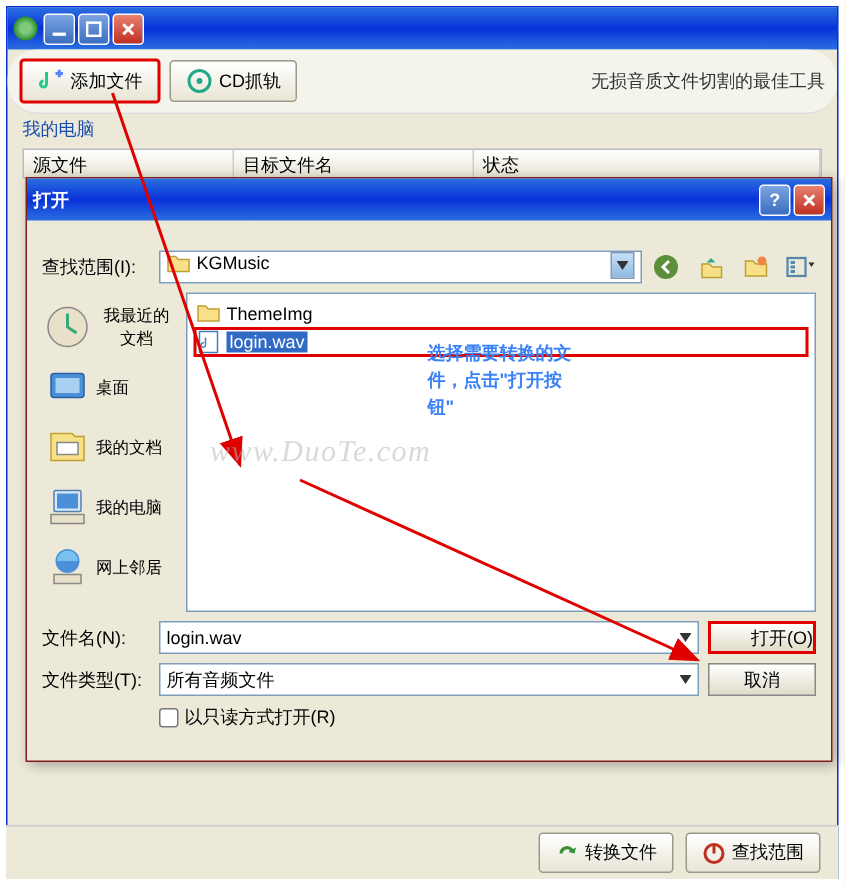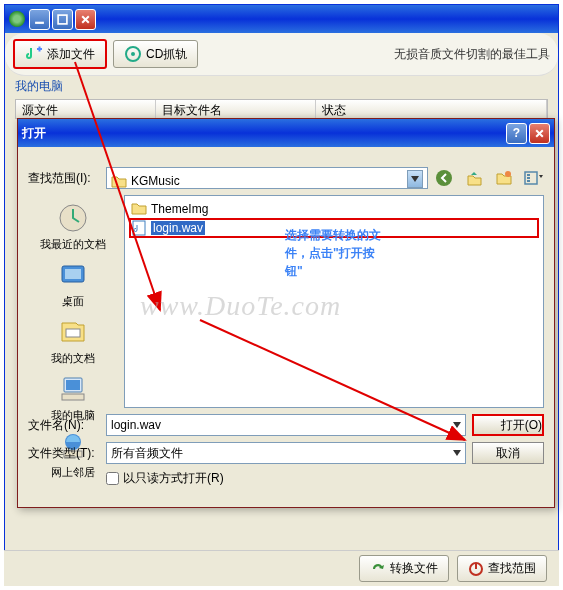--- a/index.html
+++ b/index.html
@@ -27,28 +27,28 @@
 
 
 .dialog { position: absolute; left: 17px; top: 118px; width: 538px; height: 390px; border: 1px solid #7f1d1d; background: #ECE9D8; box-shadow: 2px 2px 8px rgba(0,0,0,0.3); }
 .dialog .titlebar { justify-content: space-between; }
 .dialog .title-left { display: flex; align-items: center; gap: 6px; }
 .help-btn { width: 21px; height: 21px; background: linear-gradient(to bottom, #7BA4E0, #3B6EC0); border: 1px solid #fff; border-radius: 3px; color: white; font-weight: bold; display: flex; align-items: center; justify-content: center; cursor: pointer; }
 
 .dialog-body { padding: 20px 10px; display: flex; flex-direction: column; height: calc(100% - 28px); }
 .row { display: flex; align-items: center; gap: 6px; margin-bottom: 6px; }
 .row label { width: 72px; text-align: left; }
-.dropdown { flex: 1; height: 22px; border: 1px solid #7F9DB9; background: white; display: flex; align-items: flex-end; padding: 0 4px; gap: 4px; }
+.dropdown { flex: 1; height: 22px; border: 1px solid #7F9DB9; background: white; display: flex; align-items: flex-start; padding: 0 4px; gap: 4px; }
 .dropdown .dd-arrow { margin-left: auto; width: 16px; height: 18px; background: linear-gradient(to bottom, #C8E0F8, #8FB8E0); border: 1px solid #7F9DB9; display: flex; align-items: center; justify-content: center; }
 .nav-icons { display: flex; gap: 10px; align-items: center; }
 .nav-icons span { width: 20px; height: 20px; display: flex; align-items: center; justify-content: center; cursor: pointer; }
 
 .file-area { flex: 1; display: flex; gap: 6px; min-height: 0; }
 .places { width: 90px; display: flex; flex-direction: column; align-items: center; gap: 2px; padding-top: 4px; }
-.place { display: flex; flex-direction: column; align-items: center; gap: 2px; cursor: pointer; width: 100%; padding: 2px 0; }
+.place { display: flex; flex-direction: row; align-items: center; gap: 2px; cursor: pointer; width: 100%; padding: 2px 0; }
 .place .pic { width: 34px; height: 34px; display: flex; align-items: center; justify-content: center; }
 .place .lbl { font-size: 11px; text-align: center; }
 
 .file-list { flex: 1; border: 1px solid #7F9DB9; background: white; padding: 4px; position: relative; }
 .folder-item, .file-item { display: flex; align-items: center; gap: 4px; padding: 1px 2px; cursor: pointer; }
 .file-item.sel { border: 2px solid #E00000; padding: 0 0; }
 .file-item.sel .fname { background: #316AC5; color: white; padding: 0 2px; }
 .fic { width: 16px; height: 16px; }
 .annotation { position: absolute; left: 160px; top: 30px; color: #3b82f6; font-size: 16px; font-weight: bold; line-height: 1.5; font-family: "SimSun"; }
 
@@ -63,21 +63,21 @@
 
 .footer { position: absolute; left: 4px; bottom: 4px; width: 555px; height: 36px; background: #ECE9D8; border-top: 1px solid #ccc; display: flex; align-items: center; justify-content: flex-end; padding: 0 12px; gap: 8px; }
 .fbtn { padding: 4px 10px; border: 1px solid #9A9A8B; background: linear-gradient(to bottom, #fff, #E8E5D5); border-radius: 3px; display: flex; align-items: center; gap: 4px; cursor: pointer; }
 
 
 .arrow-line { position: absolute; pointer-events: none; }
 
 
 svg { display: block; }
 
-.watermark { position: absolute; left: 140px; top: 290px; color: rgba(180,180,180,0.5); font-size: 28px; font-style: italic; font-family: Georgia, serif; pointer-events: none; letter-spacing: 1px; }
+.watermark { position: absolute; left: 140px; top: 290px; color: rgba(180,180,180,0.5); font-size: 20px; font-style: italic; font-family: Georgia, serif; pointer-events: none; letter-spacing: 1px; }
 </style>
 </head>
 <body>
 
 <div class="main-window">
   <div class="titlebar">
     <span class="icon"></span>
     <div class="win-btns">
       <div class="win-btn">
           <svg viewBox="0 0 10 10">

